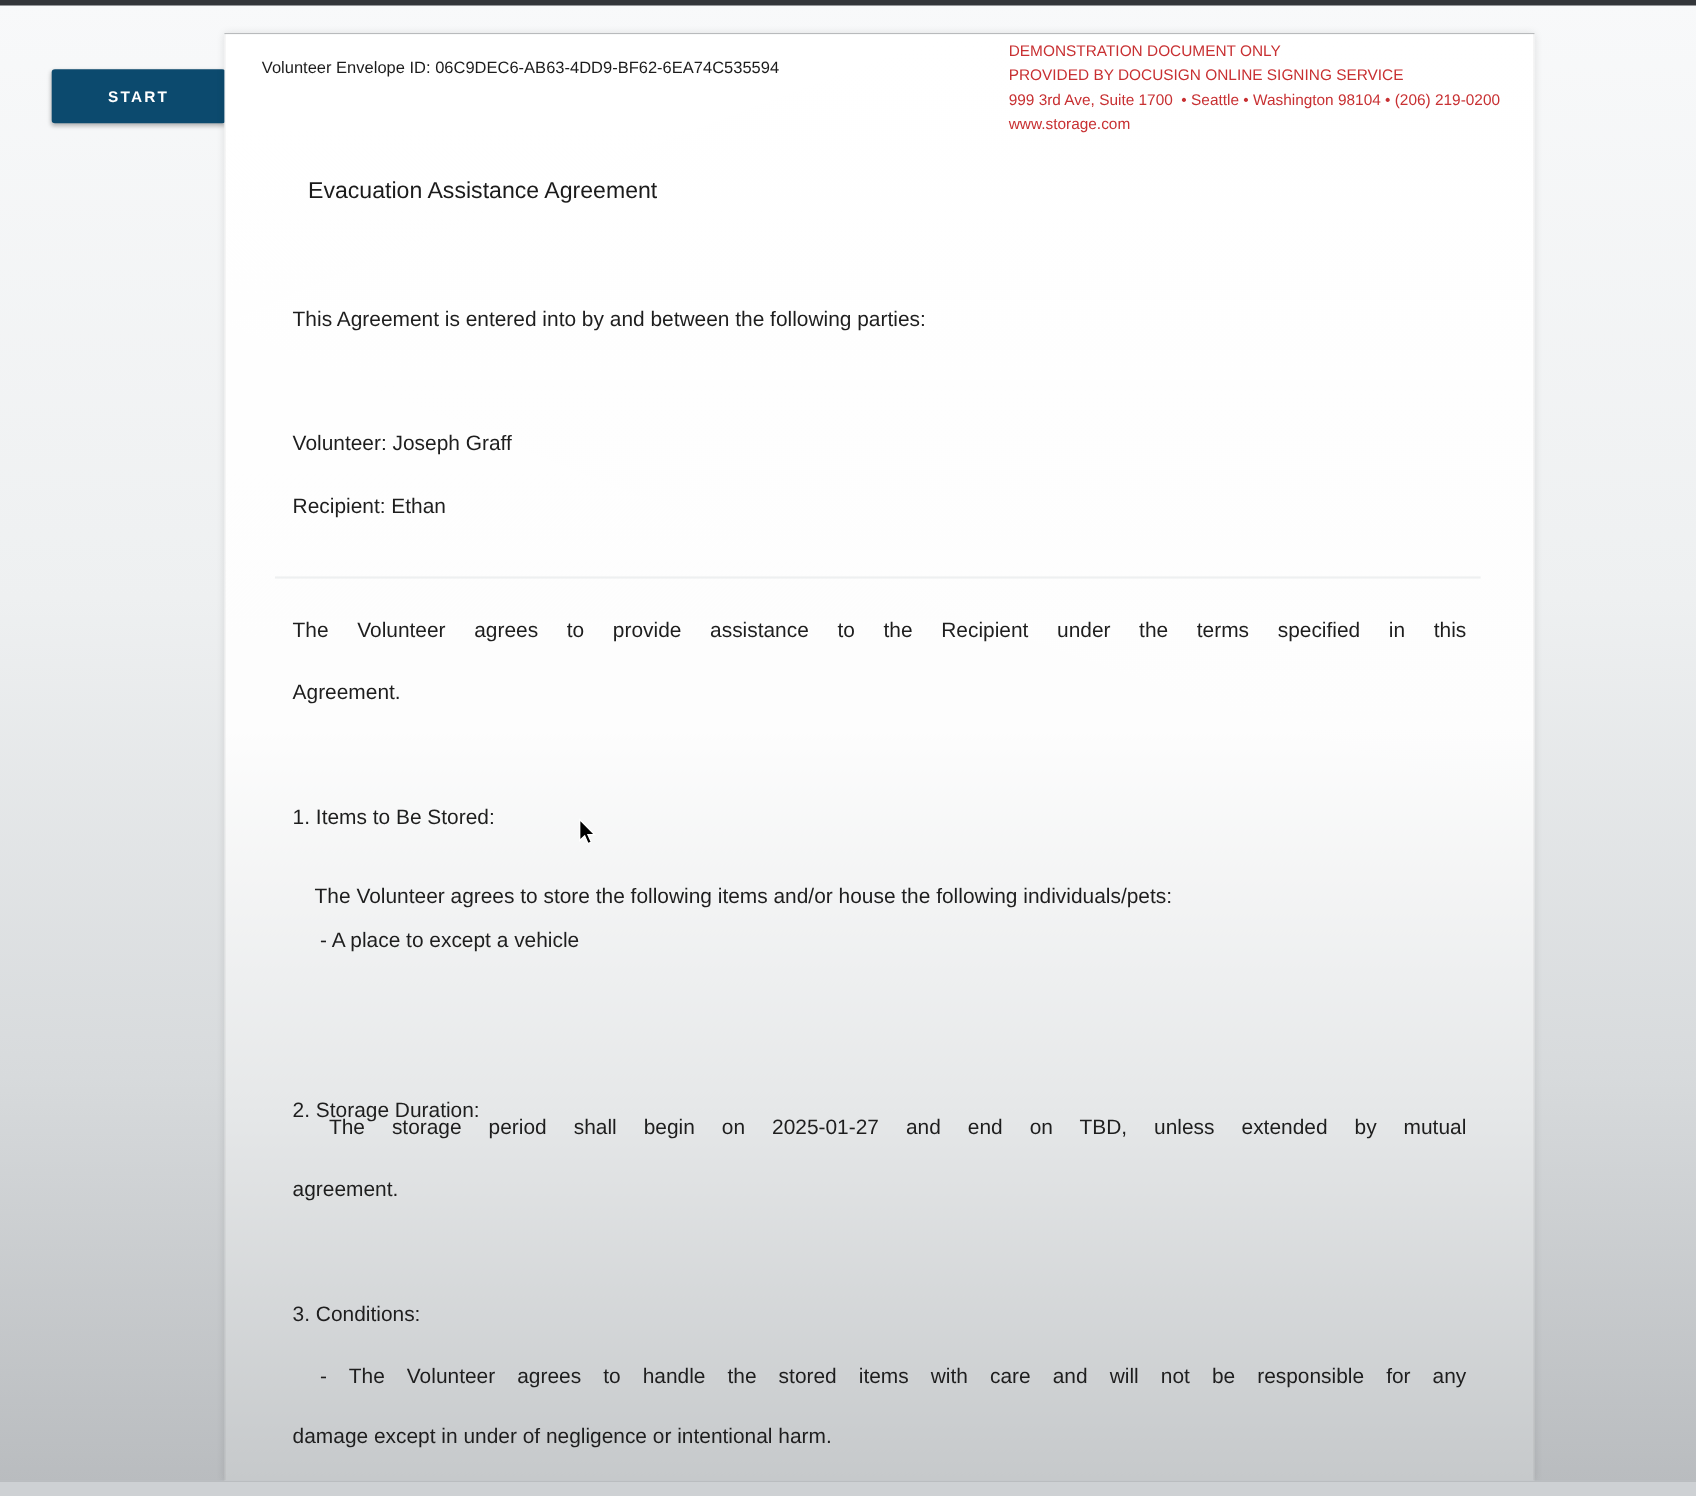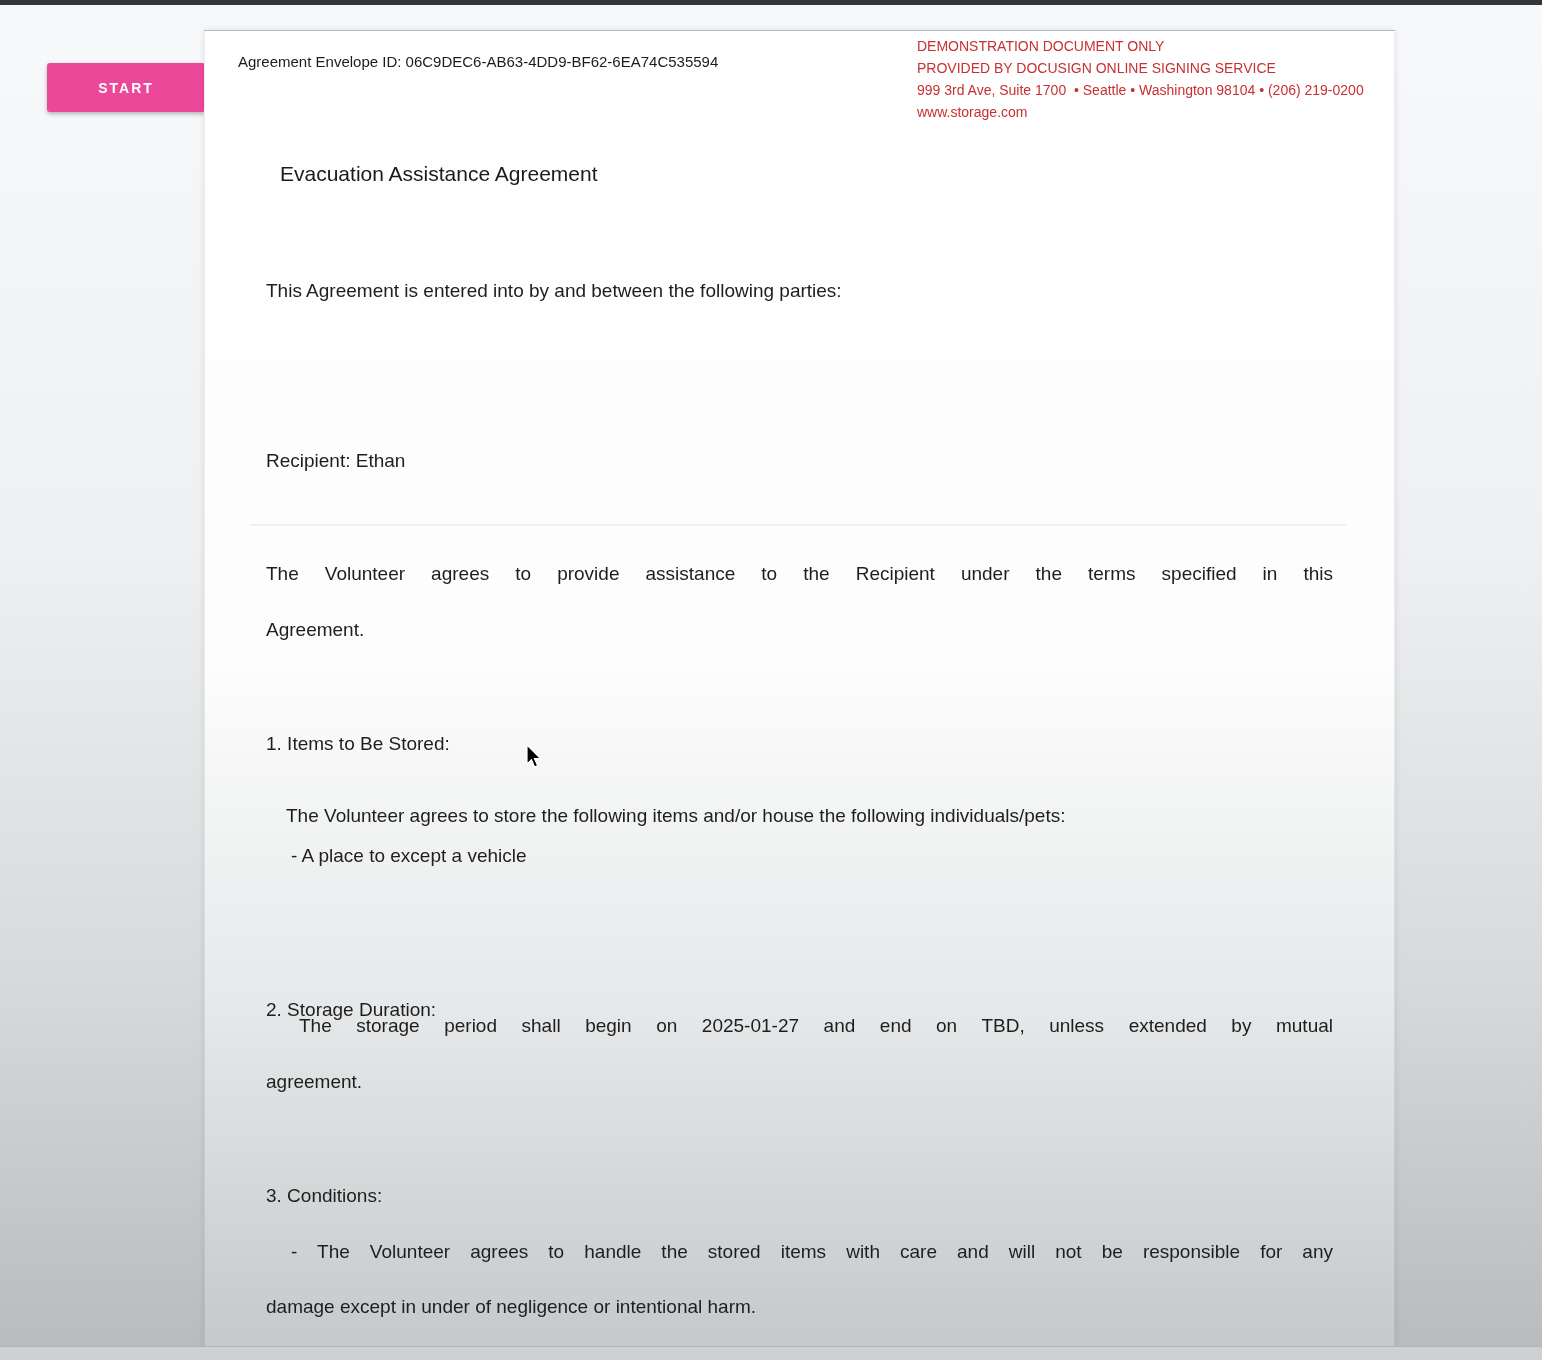--- a/index.html
+++ b/index.html
@@ -13,21 +13,21 @@
   .top-bar {
     position: absolute; left: 0; top: 0; width: 1542px; height: 5px;
     background: #33363a;
   }
   .bottom-strip {
     position: absolute; left: 0; top: 1346px; width: 1542px; height: 14px;
     background: #ced1d4; border-top: 1px solid #b2b5b8;
   }
   .start-button {
     position: absolute; left: 47px; top: 63px; width: 158px; height: 49px;
-    background: #ec4899; border: none; border-radius: 3px;
+    background: #0c4a6e; border: none; border-radius: 3px;
     color: #ffffff; font-family: "Liberation Sans", sans-serif;
     font-size: 14px; font-weight: 700; letter-spacing: 2px;
     display: flex; align-items: center; justify-content: center;
     box-shadow: 0 2px 4px rgba(0,0,0,0.28);
     cursor: pointer;
   }
   .page {
     position: absolute; left: 204px; top: 30px; width: 1191px; height: 1317px;
     background: linear-gradient(180deg, #ffffff 0%, #fdfdfd 48%, #e6e8e9 74%, #c6c9cb 100%);
     border: 1px solid rgba(0,0,0,0.07);
@@ -46,33 +46,34 @@
 <body>
 
 <div class="top-bar"></div>
 
 <button class="start-button">
   <span>START</span>
 </button>
 
 <div class="page">
 
-  <div class="envelope-id">Agreement Envelope ID: 06C9DEC6-AB63-4DD9-BF62-6EA74C535594</div>
+  <div class="envelope-id">Volunteer Envelope ID: 06C9DEC6-AB63-4DD9-BF62-6EA74C535594</div>
 
   <div class="stamp" style="color:#c83032;">
     <div class="stamp-line">DEMONSTRATION DOCUMENT ONLY</div>
     <div class="stamp-line">PROVIDED BY DOCUSIGN ONLINE SIGNING SERVICE</div>
     <div class="stamp-line">999 3rd Ave, Suite 1700  • Seattle • Washington 98104 • (206) 219-0200</div>
     <div class="stamp-line">www.storage.com</div>
   </div>
 
   <div class="doc-title">Evacuation Assistance Agreement</div>
 
   <div class="line" style="top:247px;">This Agreement is entered into by and between the following parties:</div>
 
+  <div class="line" style="top:360px;">Volunteer: Joseph Graff</div>
   <div class="line" style="top:417px;">Recipient: Ethan</div>
 
   <div class="divider"></div>
 
   <div class="line just" style="top:530px;">The Volunteer agrees to provide assistance to the Recipient under the terms specified in this</div>
   <div class="line" style="top:586px;">Agreement.</div>
 
   <div class="line" style="top:700px;">1. Items to Be Stored:</div>
   <div class="line" style="top:772px; padding-left:20px;">The Volunteer agrees to store the following items and/or house the following individuals/pets:</div>
   <div class="line" style="top:812px; padding-left:25px;">- A place to except a vehicle</div>

